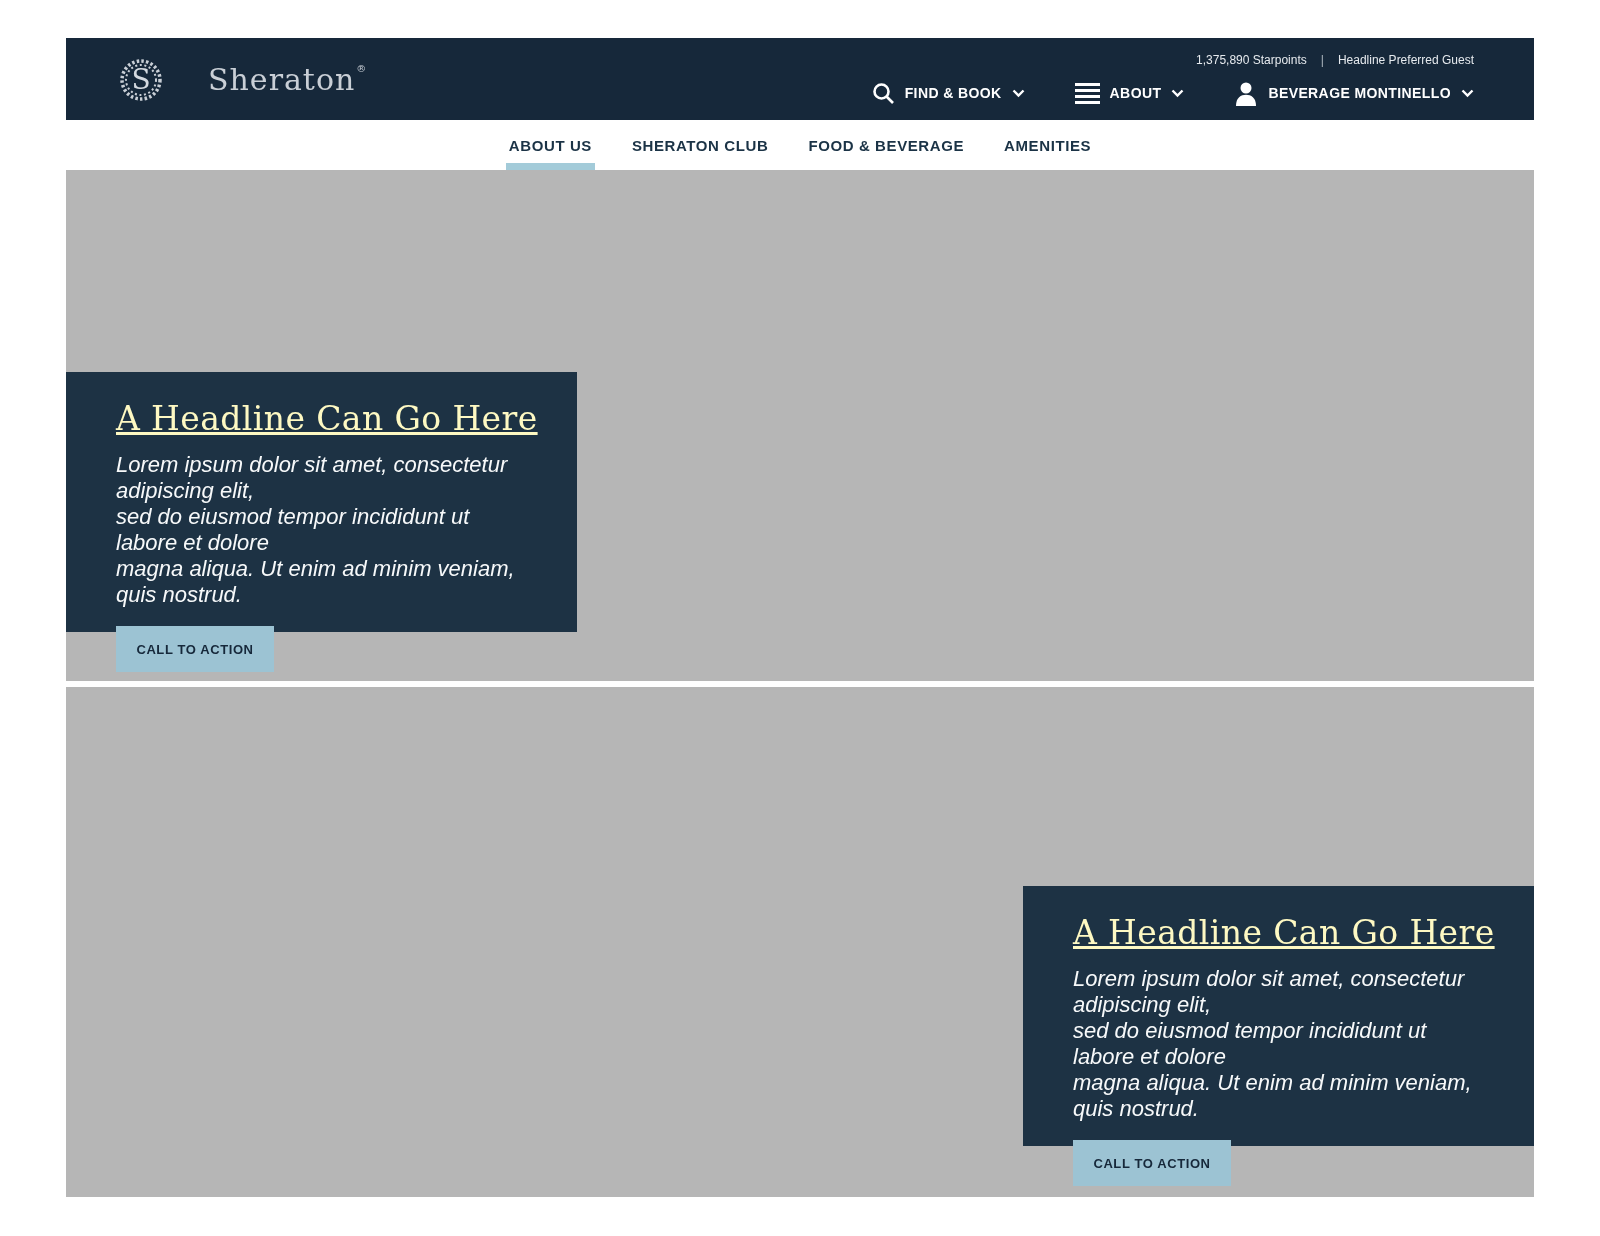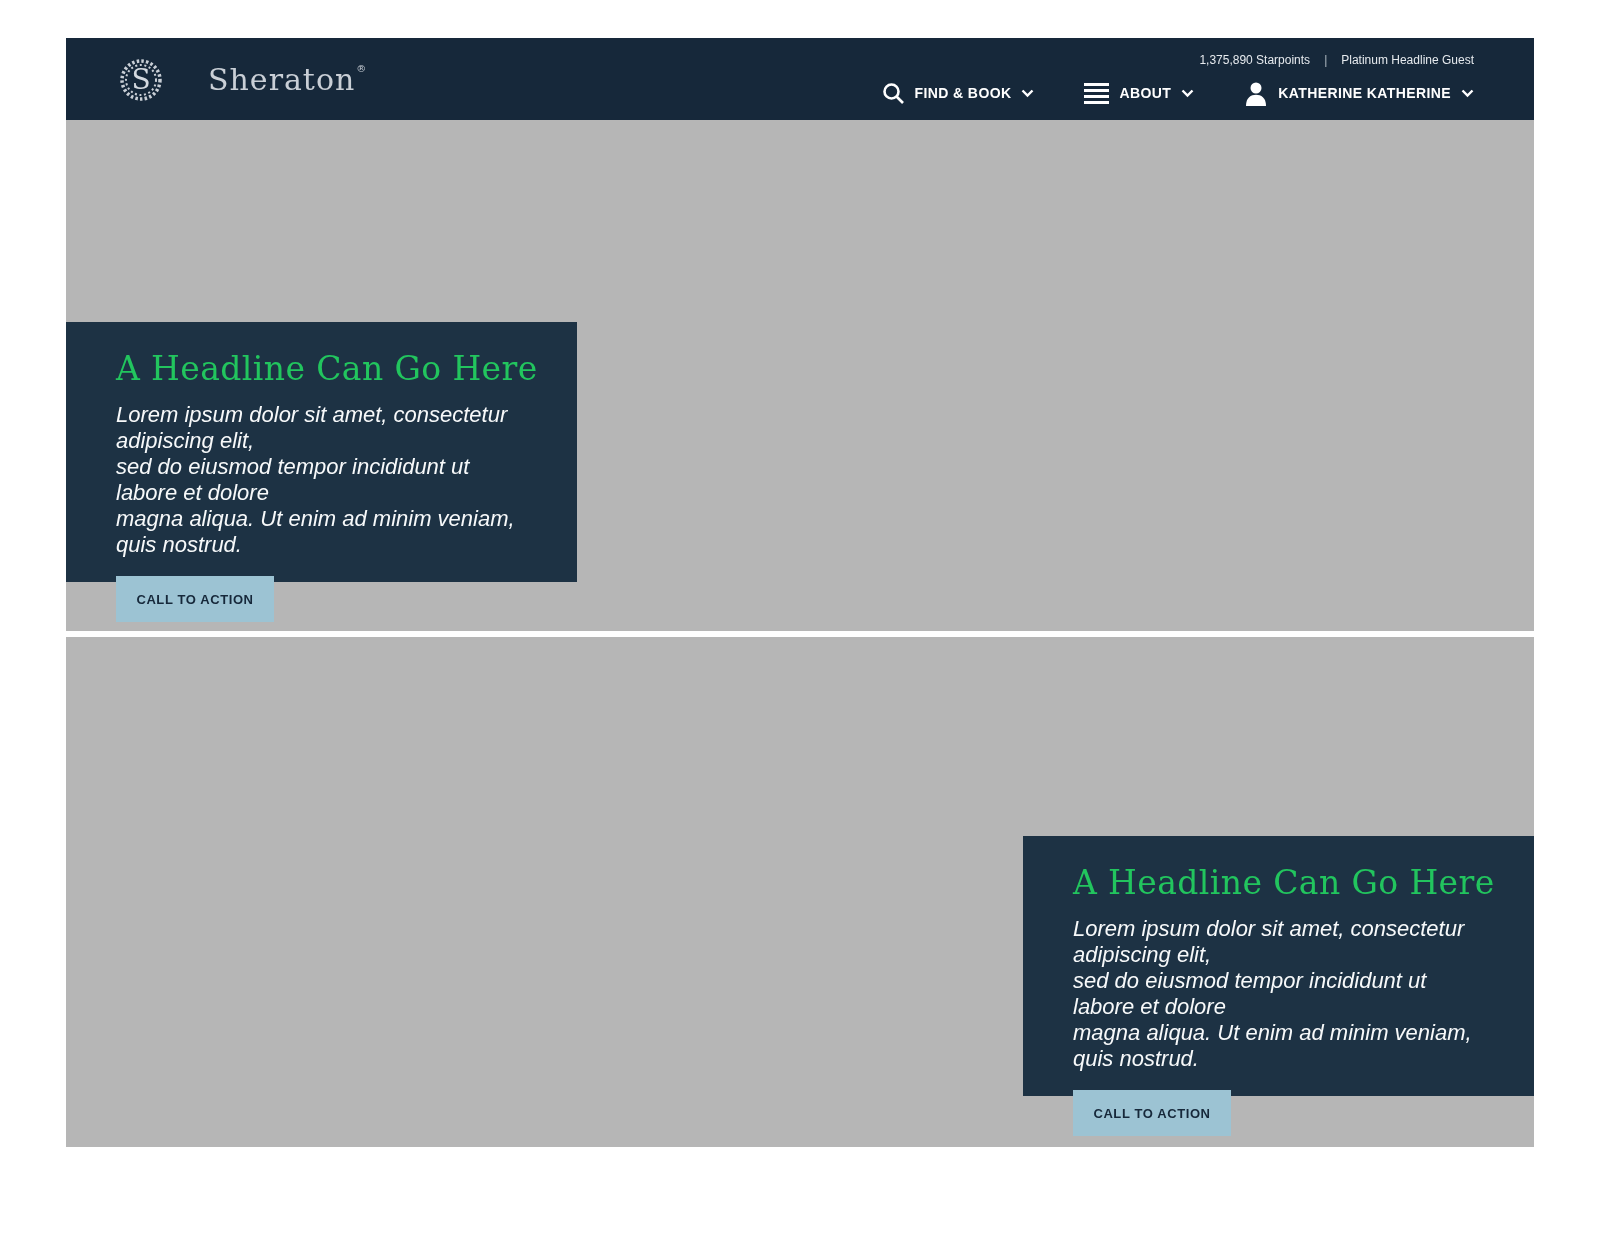--- a/index.html
+++ b/index.html
@@ -69,22 +69,22 @@
   .section-gap{height:6px;background:#ffffff;}
 
   .card{
     position:absolute;width:511px;height:260px;background:var(--card-navy);
     padding:28px 50px 0 50px;
   }
   .card-left{left:0;top:202px;}
   .card-right{right:0;top:199px;}
   .card h2{
     font-family:"DejaVu Serif","Liberation Serif",serif;
-    font-size:33px;font-weight:500;color:#22c55e;letter-spacing:0.4px;
-    line-height:38px;margin-bottom:14px;white-space:nowrap;
+    font-size:33px;font-weight:500;color:#fef9c3;letter-spacing:0.4px;
+    line-height:38px;margin-bottom:14px;white-space:nowrap;text-decoration:underline;
   }
   .card .body{color:var(--text-white);font-size:22px;line-height:26px;font-style:italic;}
   .cta{
     margin-top:18px;width:158px;height:46px;border:none;cursor:pointer;
     background:var(--accent-blue);color:var(--header-navy);
     font-family:inherit;font-size:13px;font-weight:bold;letter-spacing:0.6px;
   }
 </style>
 </head>
 <body>
@@ -100,21 +100,21 @@
           <text x="25" y="35" text-anchor="middle" font-family="DejaVu Serif, Liberation Serif, serif" font-size="28" fill="#d4dae0">S</text>
         </svg>
       </span>
       <span class="brand"><span>Sheraton</span><sup>®</sup></span>
     </div>
 
     <div class="header-right">
       <div class="loyalty">
         <span>1,375,890 Starpoints</span>
         <span class="sep">|</span>
-        <span>Platinum Headline Guest</span>
+        <span>Headline Preferred Guest</span>
       </div>
 
       <nav class="utility">
         <button class="util-item">
           <span>
             <svg width="23" height="23" viewBox="0 0 23 23">
               <circle cx="9.5" cy="9.5" r="7" fill="none" stroke="#ffffff" stroke-width="2.6"></circle>
               <line x1="14.5" y1="14.5" x2="21" y2="21" stroke="#ffffff" stroke-width="2.6"></line>
             </svg>
           </span>
@@ -143,31 +143,46 @@
           </span>
         </button>
 
         <button class="util-item">
           <span>
             <svg width="24" height="25" viewBox="0 0 24 25">
               <circle cx="12" cy="7" r="5.5" fill="#ffffff"></circle>
               <path d="M2 25 C2 16.5 7 13.8 12 13.8 C17 13.8 22 16.5 22 25 Z" fill="#ffffff"></path>
             </svg>
           </span>
-          <span>KATHERINE KATHERINE</span>
+          <span>BEVERAGE MONTINELLO</span>
           <span>
             <svg width="13" height="9" viewBox="0 0 13 9">
               <polyline points="1.5,1.5 6.5,6.5 11.5,1.5" fill="none" stroke="#ffffff" stroke-width="2.4"></polyline>
             </svg>
           </span>
         </button>
       </nav>
     </div>
   </header>
 
+  <nav class="subnav">
+    <button class="subnav-item">
+      <span>ABOUT US</span>
+      <span class="active-underline"></span>
+    </button>
+    <button class="subnav-item">
+      <span>SHERATON CLUB</span>
+    </button>
+    <button class="subnav-item">
+      <span>FOOD &amp; BEVERAGE</span>
+    </button>
+    <button class="subnav-item">
+      <span>AMENITIES</span>
+    </button>
+  </nav>
 
   <section class="hero hero-1">
     <div class="card card-left">
       <h2>A Headline Can Go Here</h2>
       <div class="body">
         <div>Lorem ipsum dolor sit amet, consectetur adipiscing elit,</div>
         <div>sed do eiusmod tempor incididunt ut labore et dolore</div>
         <div>magna aliqua. Ut enim ad minim veniam, quis nostrud.</div>
       </div>
       <button class="cta">CALL TO ACTION</button>

